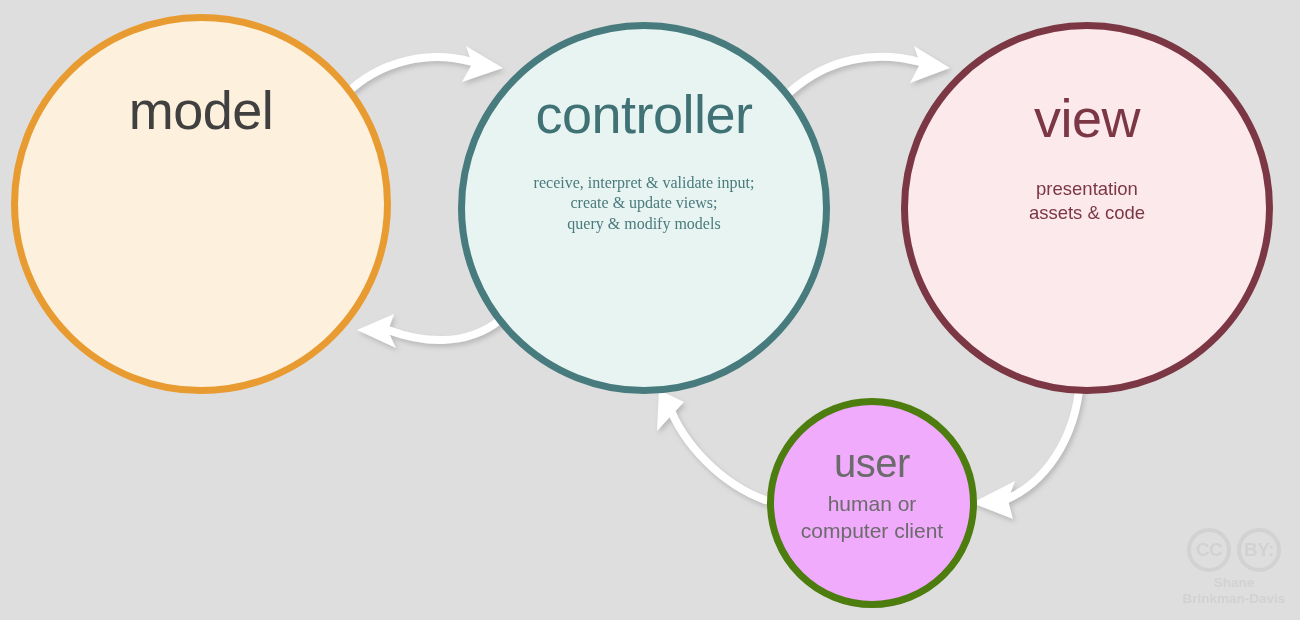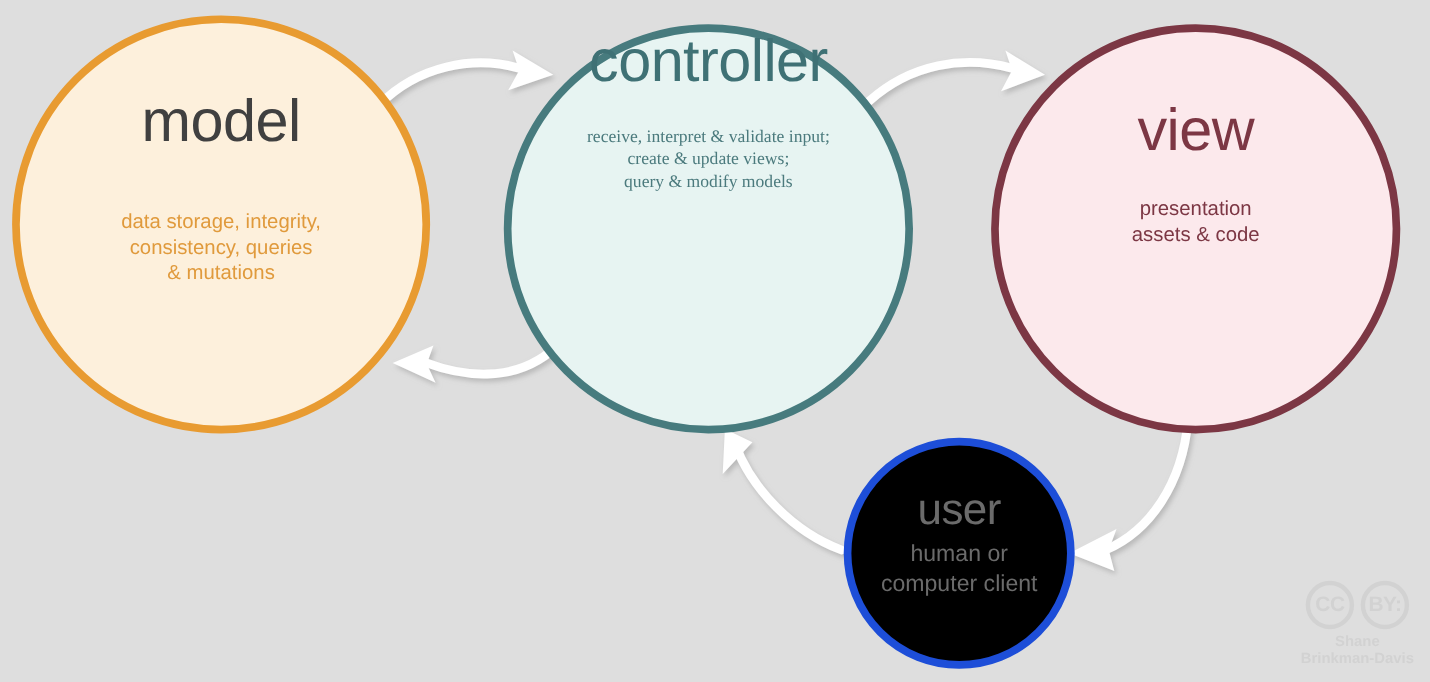--- a/index.html
+++ b/index.html
@@ -56,20 +56,21 @@
   }
 
   
   #node-controller {
     left: 458px; top: 22px;
     width: 372px; height: 372px;
     background: #e7f4f2;
     border: 7px solid #477b7e;
   }
   #node-controller .title {
+    margin-top: 58px;
     font-size: 54px;
     color: #3f7175;
   }
   #node-controller .desc {
     margin-top: 32px;
     font-size: 16px;
     color: #4b7a7d;
     font-family: Liberation Serif, serif;
   }
 
@@ -89,22 +90,22 @@
   #node-view .desc {
     margin-top: 32px;
     font-size: 18.5px;
     color: #7c3744;
   }
 
   
   #node-user {
     left: 767px; top: 398px;
     width: 210px; height: 210px;
-    background: #000000;
-    border: 7px solid #1d4ed8;
+    background: #f0abfc;
+    border: 7px solid #4d7c0f;
   }
   #node-user .title {
     margin-top: 38px;
     font-size: 40px;
     color: #6b6b6b;
   }
   #node-user .desc {
     margin-top: 8px;
     font-size: 21px;
     color: #6b6b6b;
@@ -187,23 +188,20 @@
     </g>
 
     <g filter="url(#arrowShadow)">
       <path d="M 765 500 C 722 484, 683 445, 668 403" fill="none" stroke="#ffffff" stroke-width="8" stroke-linecap="round"></path>
       <path d="M 684 402 L 659 390 L 657 431 L 670 417 Z" fill="#ffffff"></path>
     </g>
   </svg>
 
   <div class="node" id="node-model">
     <div class="title">model</div>
-    <div class="desc">data storage, integrity,
-consistency, queries
-&amp; mutations</div>
   </div>
 
   <div class="node" id="node-controller">
     <div class="title">controller</div>
     <div class="desc">receive, interpret &amp; validate input;
 create &amp; update views;
 query &amp; modify models</div>
   </div>
 
   <div class="node" id="node-view">

